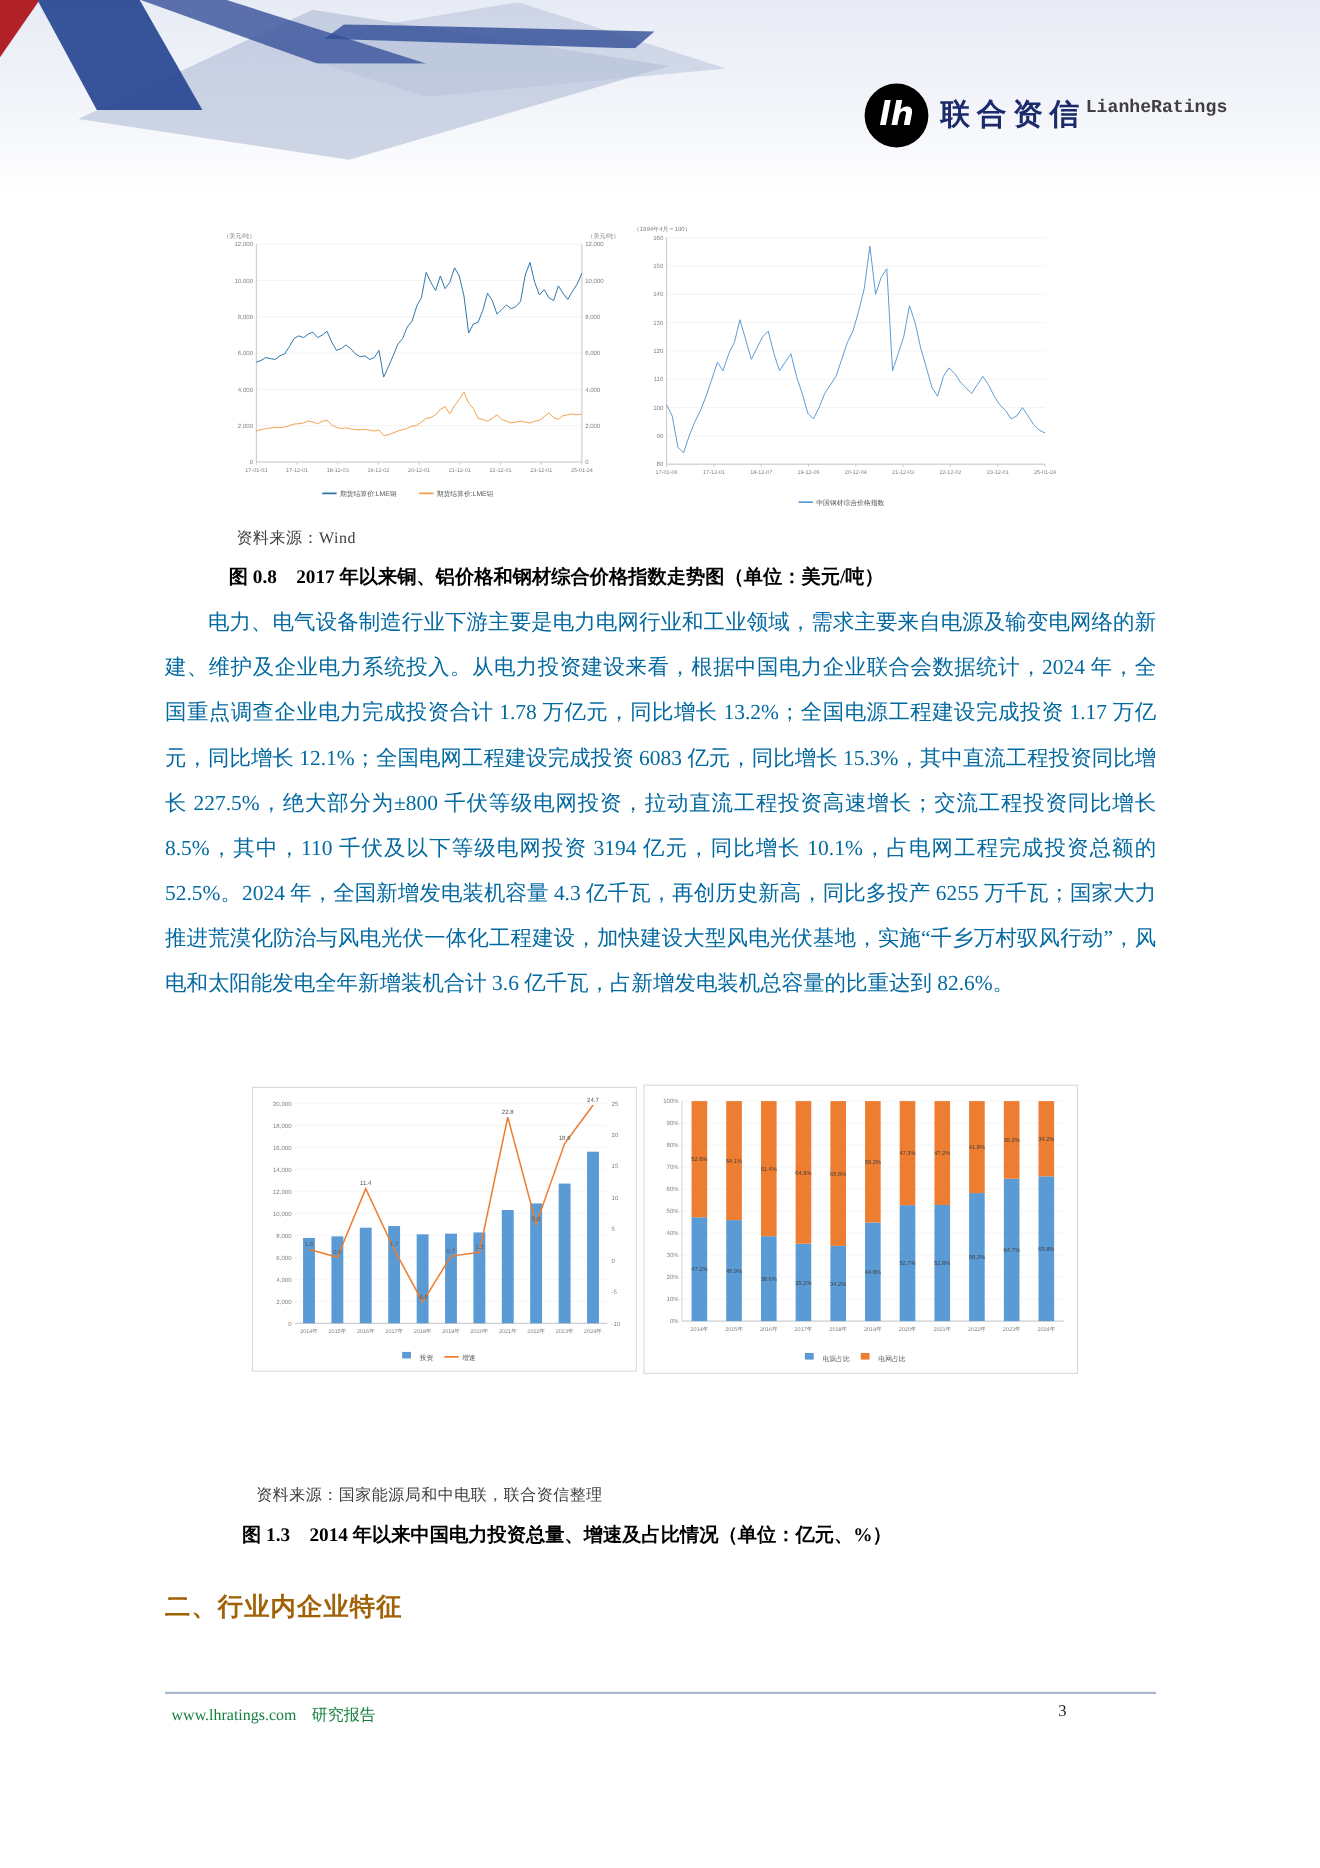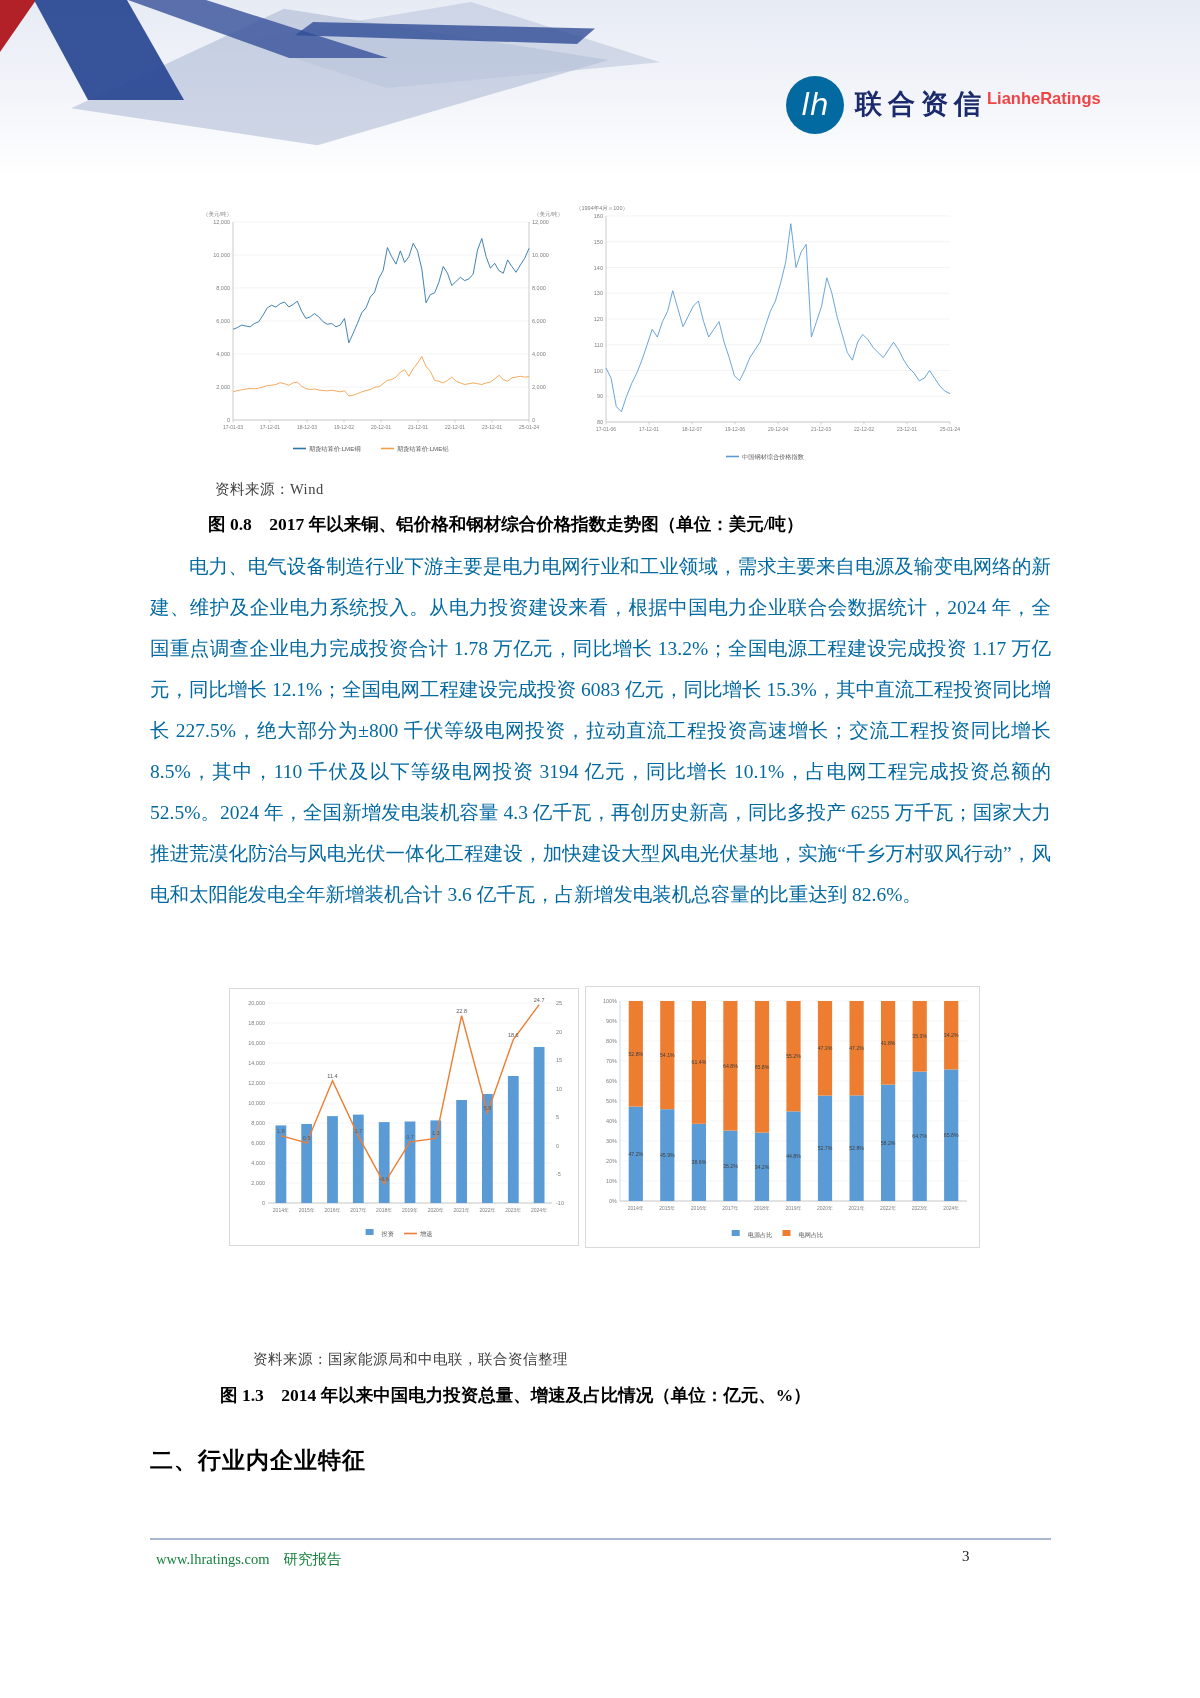--- a/index.html
+++ b/index.html
@@ -16,47 +16,47 @@
   .sh-n2{left:128px;top:0;width:260px;height:58px;background:#41599f;opacity:.85;
          clip-path:polygon(0 0,30% 0,100% 100%,62% 100%);}
   .sh-l1{left:60px;top:6px;width:560px;height:142px;background:#98a9c9;opacity:.45;
          clip-path:polygon(2% 72%,40% 2%,98% 38%,46% 98%);}
   .sh-l2{left:240px;top:2px;width:420px;height:86px;background:#b8c3da;opacity:.55;
          clip-path:polygon(0 45%,55% 0,100% 70%,35% 100%);}
   .sh-n3{left:295px;top:22px;width:300px;height:22px;background:#2f4c96;opacity:.8;
          clip-path:polygon(0 60%,6% 0,100% 30%,94% 100%);}
   
   .logo{position:absolute;left:786px;top:76px;display:flex;align-items:center;gap:11px;}
-  .logo-mark{width:58px;height:58px;border-radius:50%;background:#0369a1;color:#fff;
+  .logo-mark{width:58px;height:58px;border-radius:50%;background:#000000;color:#fff;
              display:flex;align-items:center;justify-content:center;
-             font-family:"DejaVu Sans",sans-serif;font-weight:normal;font-style:italic;
+             font-family:"DejaVu Sans",sans-serif;font-weight:bold;font-style:italic;
              font-size:30px;line-height:1;}
   .logo-text{display:flex;flex-direction:row;line-height:1.15;}
   .logo-cn{font-family:"Liberation Sans",sans-serif;font-weight:bold;font-size:27px;
            letter-spacing:6px;color:#1b2a6b;}
-  .logo-en{font-family:Liberation Sans, sans-serif;font-weight:bold;font-size:16.5px;
-           color:#ef4444;}
+  .logo-en{font-family:Liberation Mono, monospace;font-weight:bold;font-size:16.5px;
+           color:#404040;}
   
   .chart{position:absolute;background:#fff;}
   .chart-a{left:195px;top:206px;}
   .chart-b{left:576px;top:200px;}
   .chart-c{left:229px;top:988px;border:1px solid #d9d9d9;}
   .chart-d{left:585px;top:986px;border:1px solid #d9d9d9;}
   
   .source{position:absolute;font-size:14.5px;color:#404040;letter-spacing:.5px;}
   .source-1{left:215px;top:480px;}
-  .source-2{left:233px;top:1350px;margin-left:20px;}
+  .source-2{left:233px;top:1350px;}
   .caption{position:absolute;font-weight:bold;font-size:17.5px;color:#000;}
   .caption-1{left:208px;top:512px;width:840px;}
   .caption-2{left:220px;top:1383px;width:820px;}
   .paragraph{position:absolute;left:150px;top:546px;width:901px;font-size:19.5px;
              line-height:41px;text-align:justify;text-indent:2em;color:#0369a1;}
   .heading2{position:absolute;left:150px;top:1445px;
             font-family:"Liberation Sans",sans-serif;font-weight:bold;
-            font-size:23px;color:#000000;letter-spacing:1px;}
+            font-size:23px;color:#a16207;letter-spacing:1px;}
   
   .footer-line{position:absolute;left:150px;top:1538px;width:901px;height:2px;background:#a9b6cf;}
   .footer-left{position:absolute;left:156px;top:1550px;font-size:14.5px;color:#15803d;}
   .footer-left .gap{display:inline-block;width:14px;}
   .footer-page{position:absolute;left:962px;top:1548px;font-size:15px;color:#222;}
 </style>
 </head>
 <body>
 
 <div class="page">

